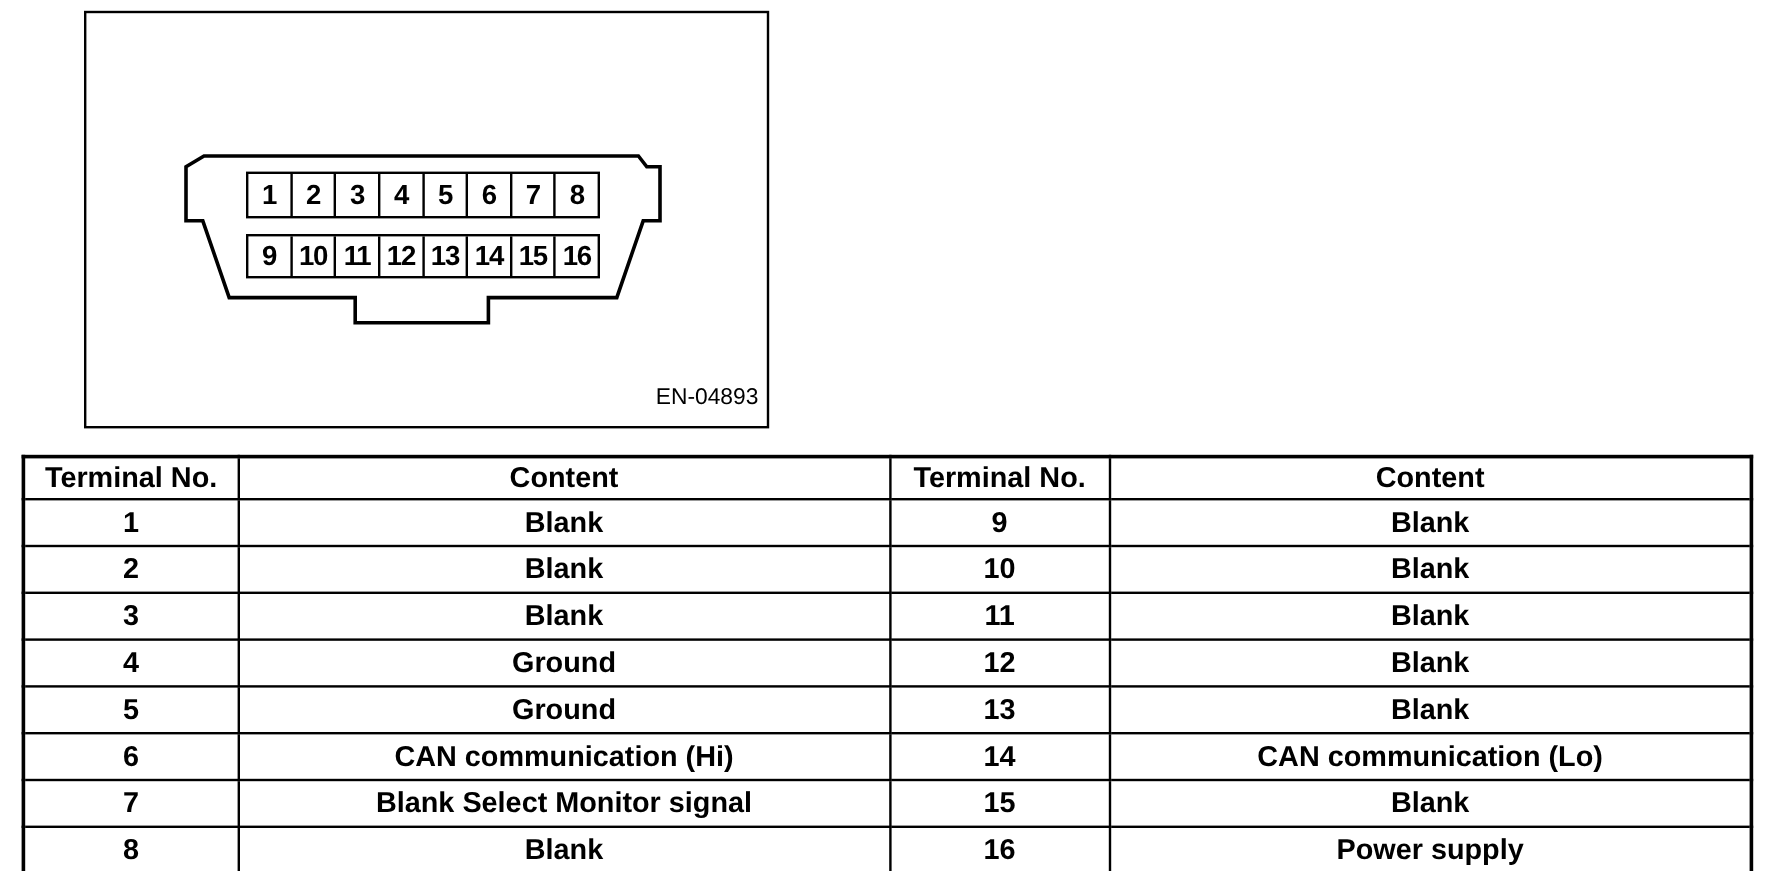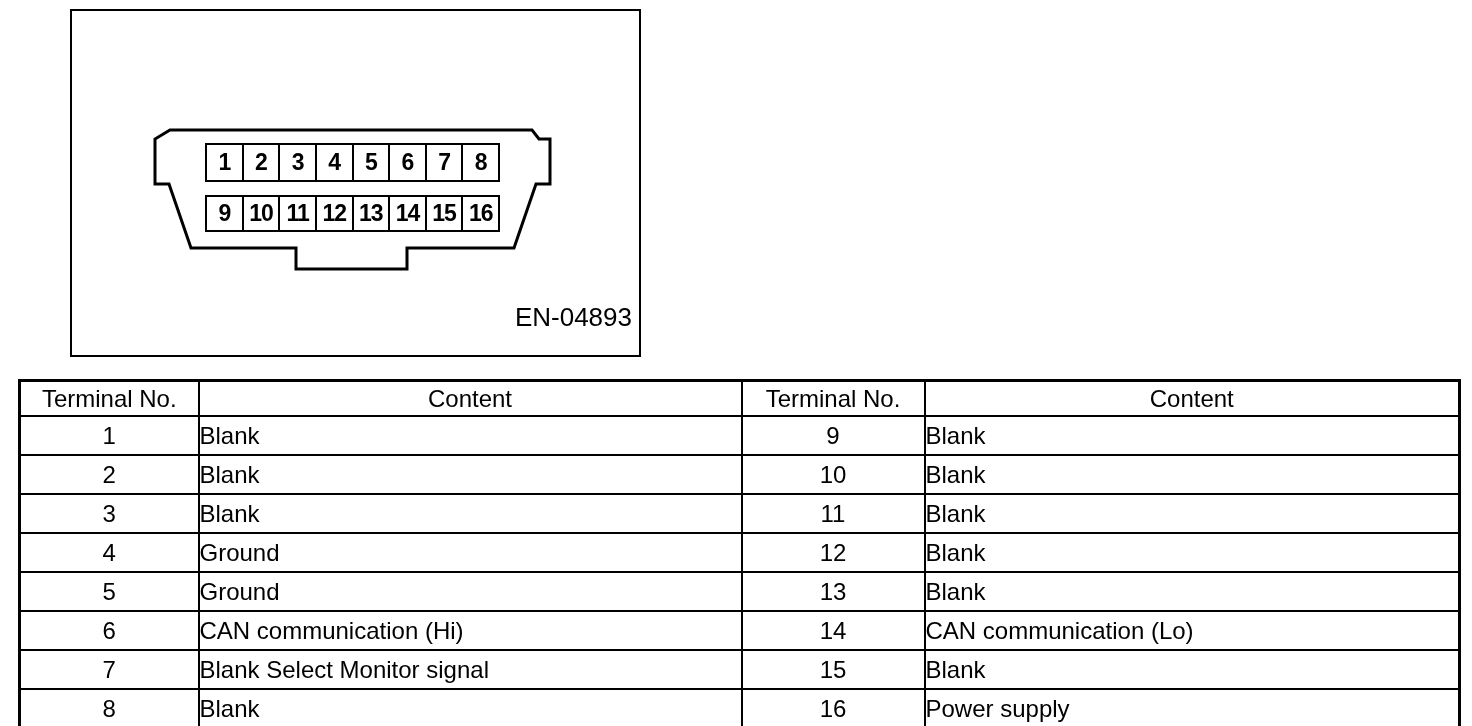--- a/index.html
+++ b/index.html
@@ -54,48 +54,48 @@
     border-right: 2px solid #000;
     font-size: 23px;
     font-weight: bold;
     letter-spacing: -1px;
   }
   .pin-cell:last-child { border-right: none; }
 
   .figure-code {
     position: absolute;
     right: 7px;
-    bottom: 22px;
-    font-size: 26px;
+    bottom: 12px;
+    font-size: 19px;
     white-space: nowrap;
   }
 
   
   table.pinout {
     position: absolute;
     left: 18px;
     top: 379px;
     width: 1440px;
     border-collapse: collapse;
     table-layout: fixed;
     border: 3px solid #000;
     font-size: 24px;
   }
   table.pinout th,
   table.pinout td {
     border: 2px solid #000;
     padding: 0;
-    font-weight: normal;
+    font-weight: bold;
     overflow: hidden;
     white-space: nowrap;
   }
   table.pinout th { height: 33px; text-align: center; }
   table.pinout td { height: 37px; }
   td.t-num  { text-align: center; }
-  td.t-content { text-align: left; padding-left: 13px; }
+  td.t-content { text-align: center; padding-left: 13px; }
 </style>
 </head>
 <body>
 
 <div class="page">
 
   <div class="figure-box">
     <svg viewBox="0 0 567 344" aria-hidden="true">
       <path d="M 98,119 H 460 L 467,128 H 478 V 173 H 464 L 442,237 H 335 V 258 H 224 V 237 H 119 L 97,173 H 83 V 128 Z" fill="#ffffff" stroke="#000000" stroke-width="3" stroke-linejoin="miter"></path>
     </svg>

